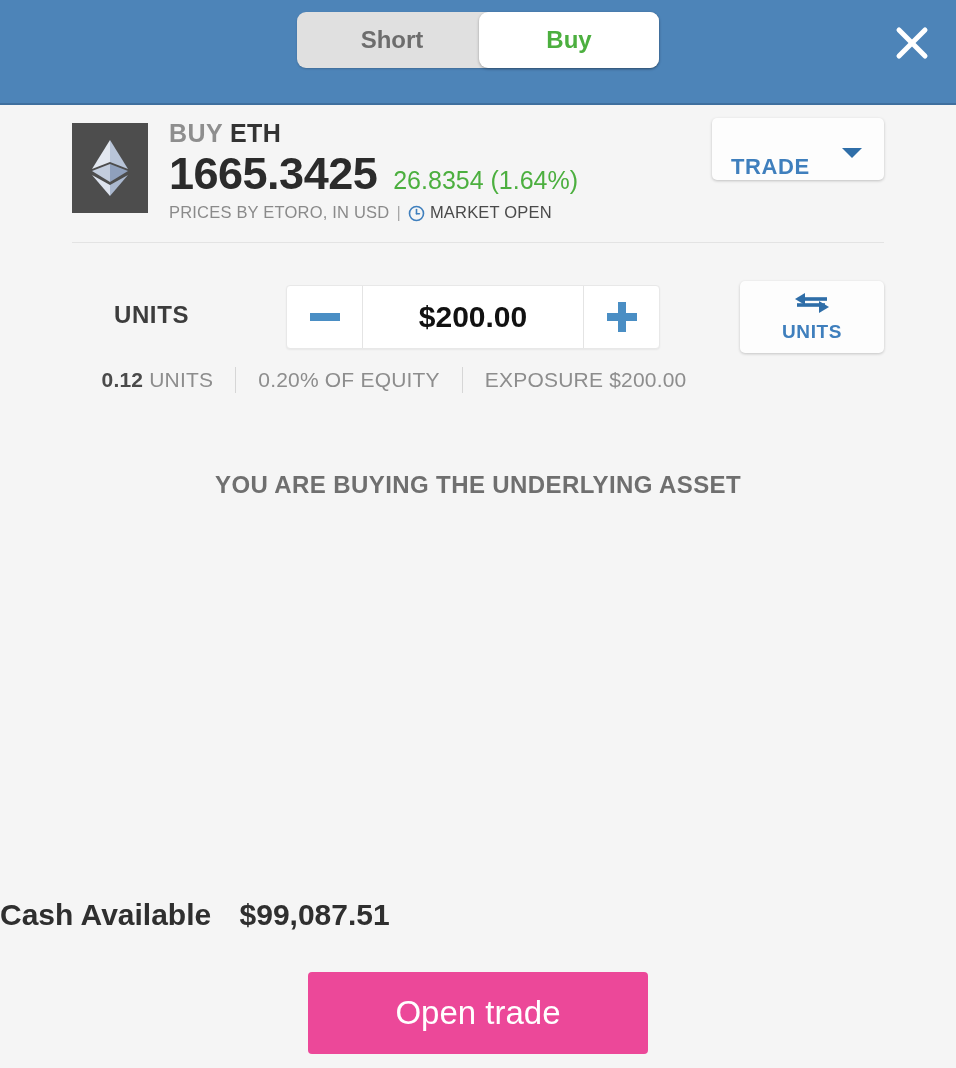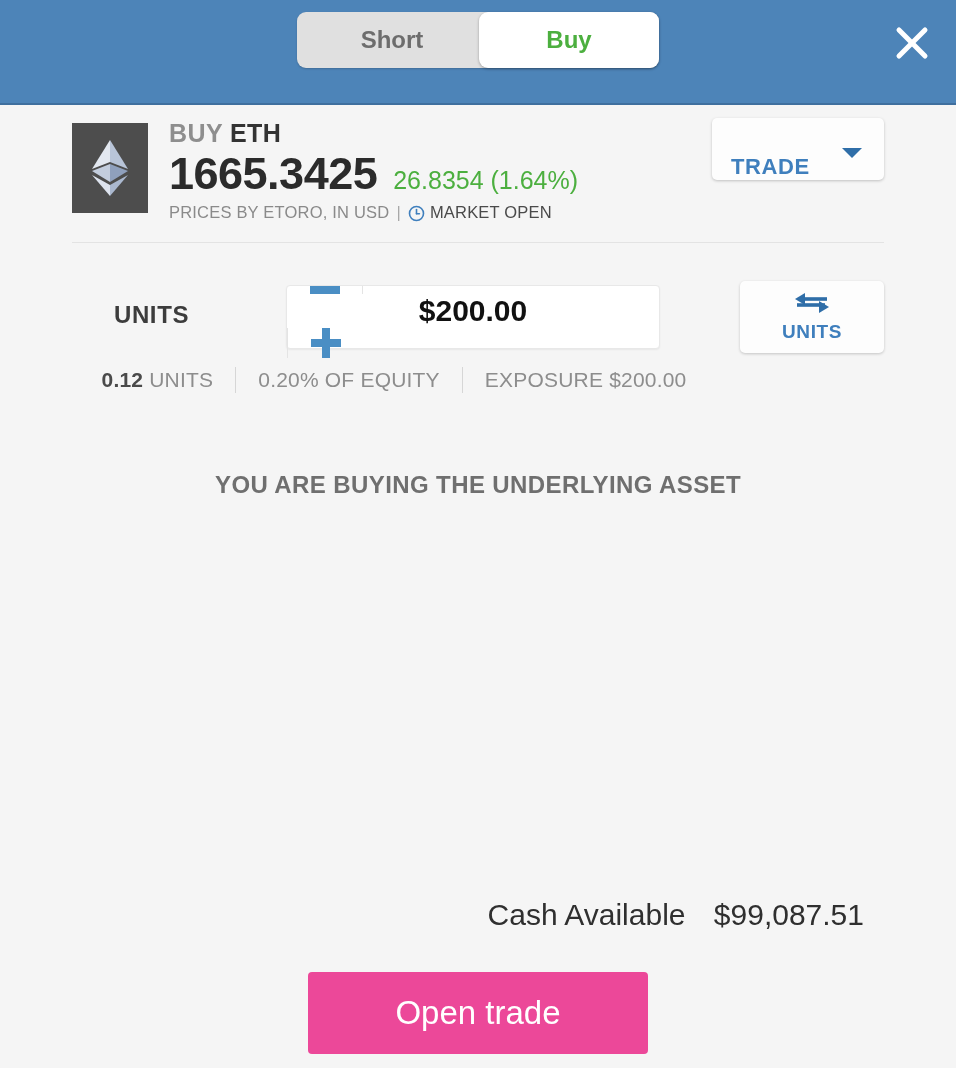--- a/index.html
+++ b/index.html
@@ -163,21 +163,20 @@
     left: 214px;
     top: 0;
     width: 374px;
     height: 64px;
     background: #ffffff;
     border: 1px solid #e8e8e8;
     border-radius: 4px;
     display: flex;
     align-items: stretch;
     box-shadow: 0 1px 2px rgba(0,0,0,0.06);
-    flex-direction: column;
   }
   .step-btn {
     width: 76px;
     display: flex;
     align-items: center;
     justify-content: center;
     cursor: pointer;
   }
   .step-minus { border-right: 1px solid #e4e4e4; }
   .step-plus  { border-left: 1px solid #e4e4e4; }
@@ -247,23 +246,24 @@
     color: #6f6f6f;
     letter-spacing: 0.4px;
   }
 
   
   .cash {
     position: absolute;
     top: 898px;
     left: 0;
     width: 864px;
-    text-align: right;
+    text-align: left;
     font-size: 30px;
     color: #2f2f2f;
+    font-weight: bold;
   }
   .cash .amt { margin-left: 20px; }
   .open-trade {
     position: absolute;
     left: 308px;
     top: 952px;
     width: 340px;
     height: 82px;
     background: #ec4899;
     border: none;

